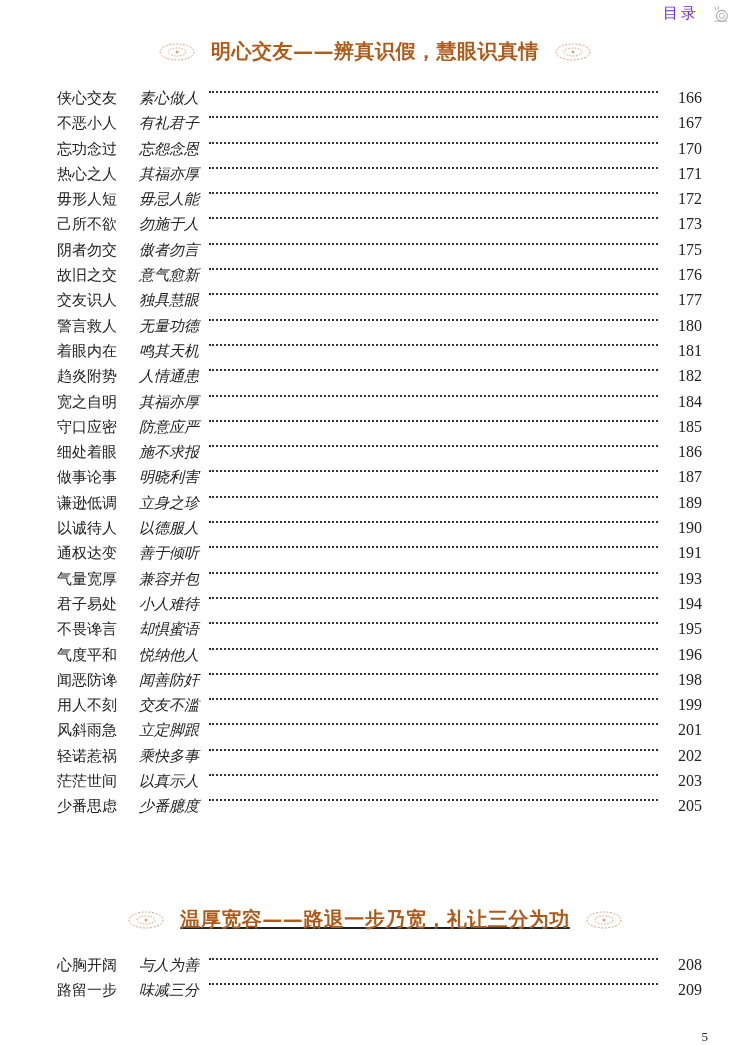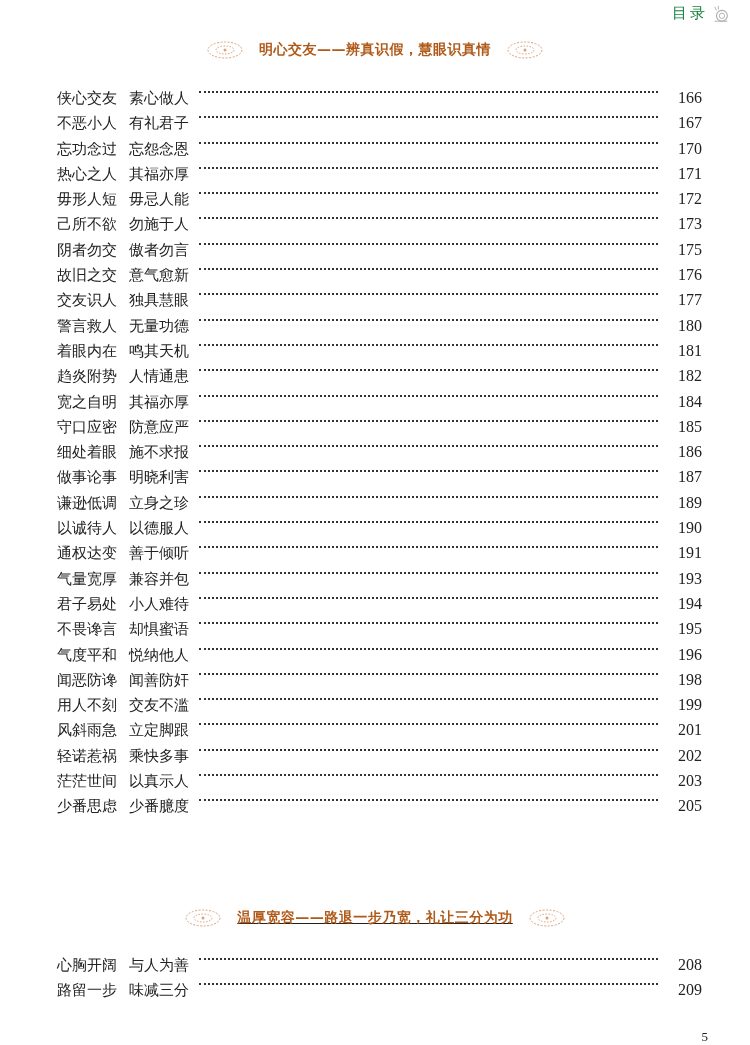--- a/index.html
+++ b/index.html
@@ -1,27 +1,27 @@
 <!DOCTYPE html>
 <html><head>
 <meta charset="utf-8">
 <style>
   html, body { margin:0; padding:0; background:#ffffff; }
   body { width:750px; height:1045px; position:relative; overflow:hidden;
          font-family:"DejaVu Serif","Liberation Serif",serif; color:#222; }
-  .running-head { position:absolute; top:4px; right:20px; display:flex; align-items:flex-end; gap:4px;
-                  font-size:15px; color:#15803d; letter-spacing:3px; }
+  .running-head { position:absolute; top:4px; right:20px; display:flex; align-items:flex-end; gap:13px;
+                  font-size:15px; color:#6d28d9; letter-spacing:3px; }
   .snail { width:18px; height:18px; }
   .section-title { position:absolute; left:0; width:750px; display:flex; justify-content:center; align-items:center; gap:14px; }
-  .section-title .title-text { font-family:"DejaVu Serif","Liberation Serif",serif; font-weight:bold; font-size:14px; color:#b05a1a; letter-spacing:0.5px; }
+  .section-title .title-text { font-family:"DejaVu Serif","Liberation Serif",serif; font-weight:bold; font-size:20px; color:#b05a1a; letter-spacing:0.5px; }
   .ornament { width:40px; height:24px; }
   .toc { position:absolute; left:57px; width:645px; }
   .row { display:flex; align-items:flex-start; height:25.3px; font-size:15px; }
   .row .t1 { white-space:nowrap; }
-  .row .t2 { white-space:nowrap; margin-left:12px; }
+  .row .t2 { white-space:nowrap; margin-left:22px;font-style:italic; }
   .row .dots { flex:1; margin:0 14px 0 10px; border-bottom:2px dotted #333; height:0; transform:translateY(2px); }
   .row .page { font-family:"Liberation Serif","DejaVu Serif",serif; font-size:16px; width:30px; text-align:right; }
   .folio { position:absolute; right:42px; bottom:0; font-family:"Liberation Serif",serif; font-size:13px; color:#222; }
 </style>
 </head>
 <body>
 
 <div class="running-head">
   <span>目录</span>
   <svg class="snail" viewBox="0 0 20 20">

